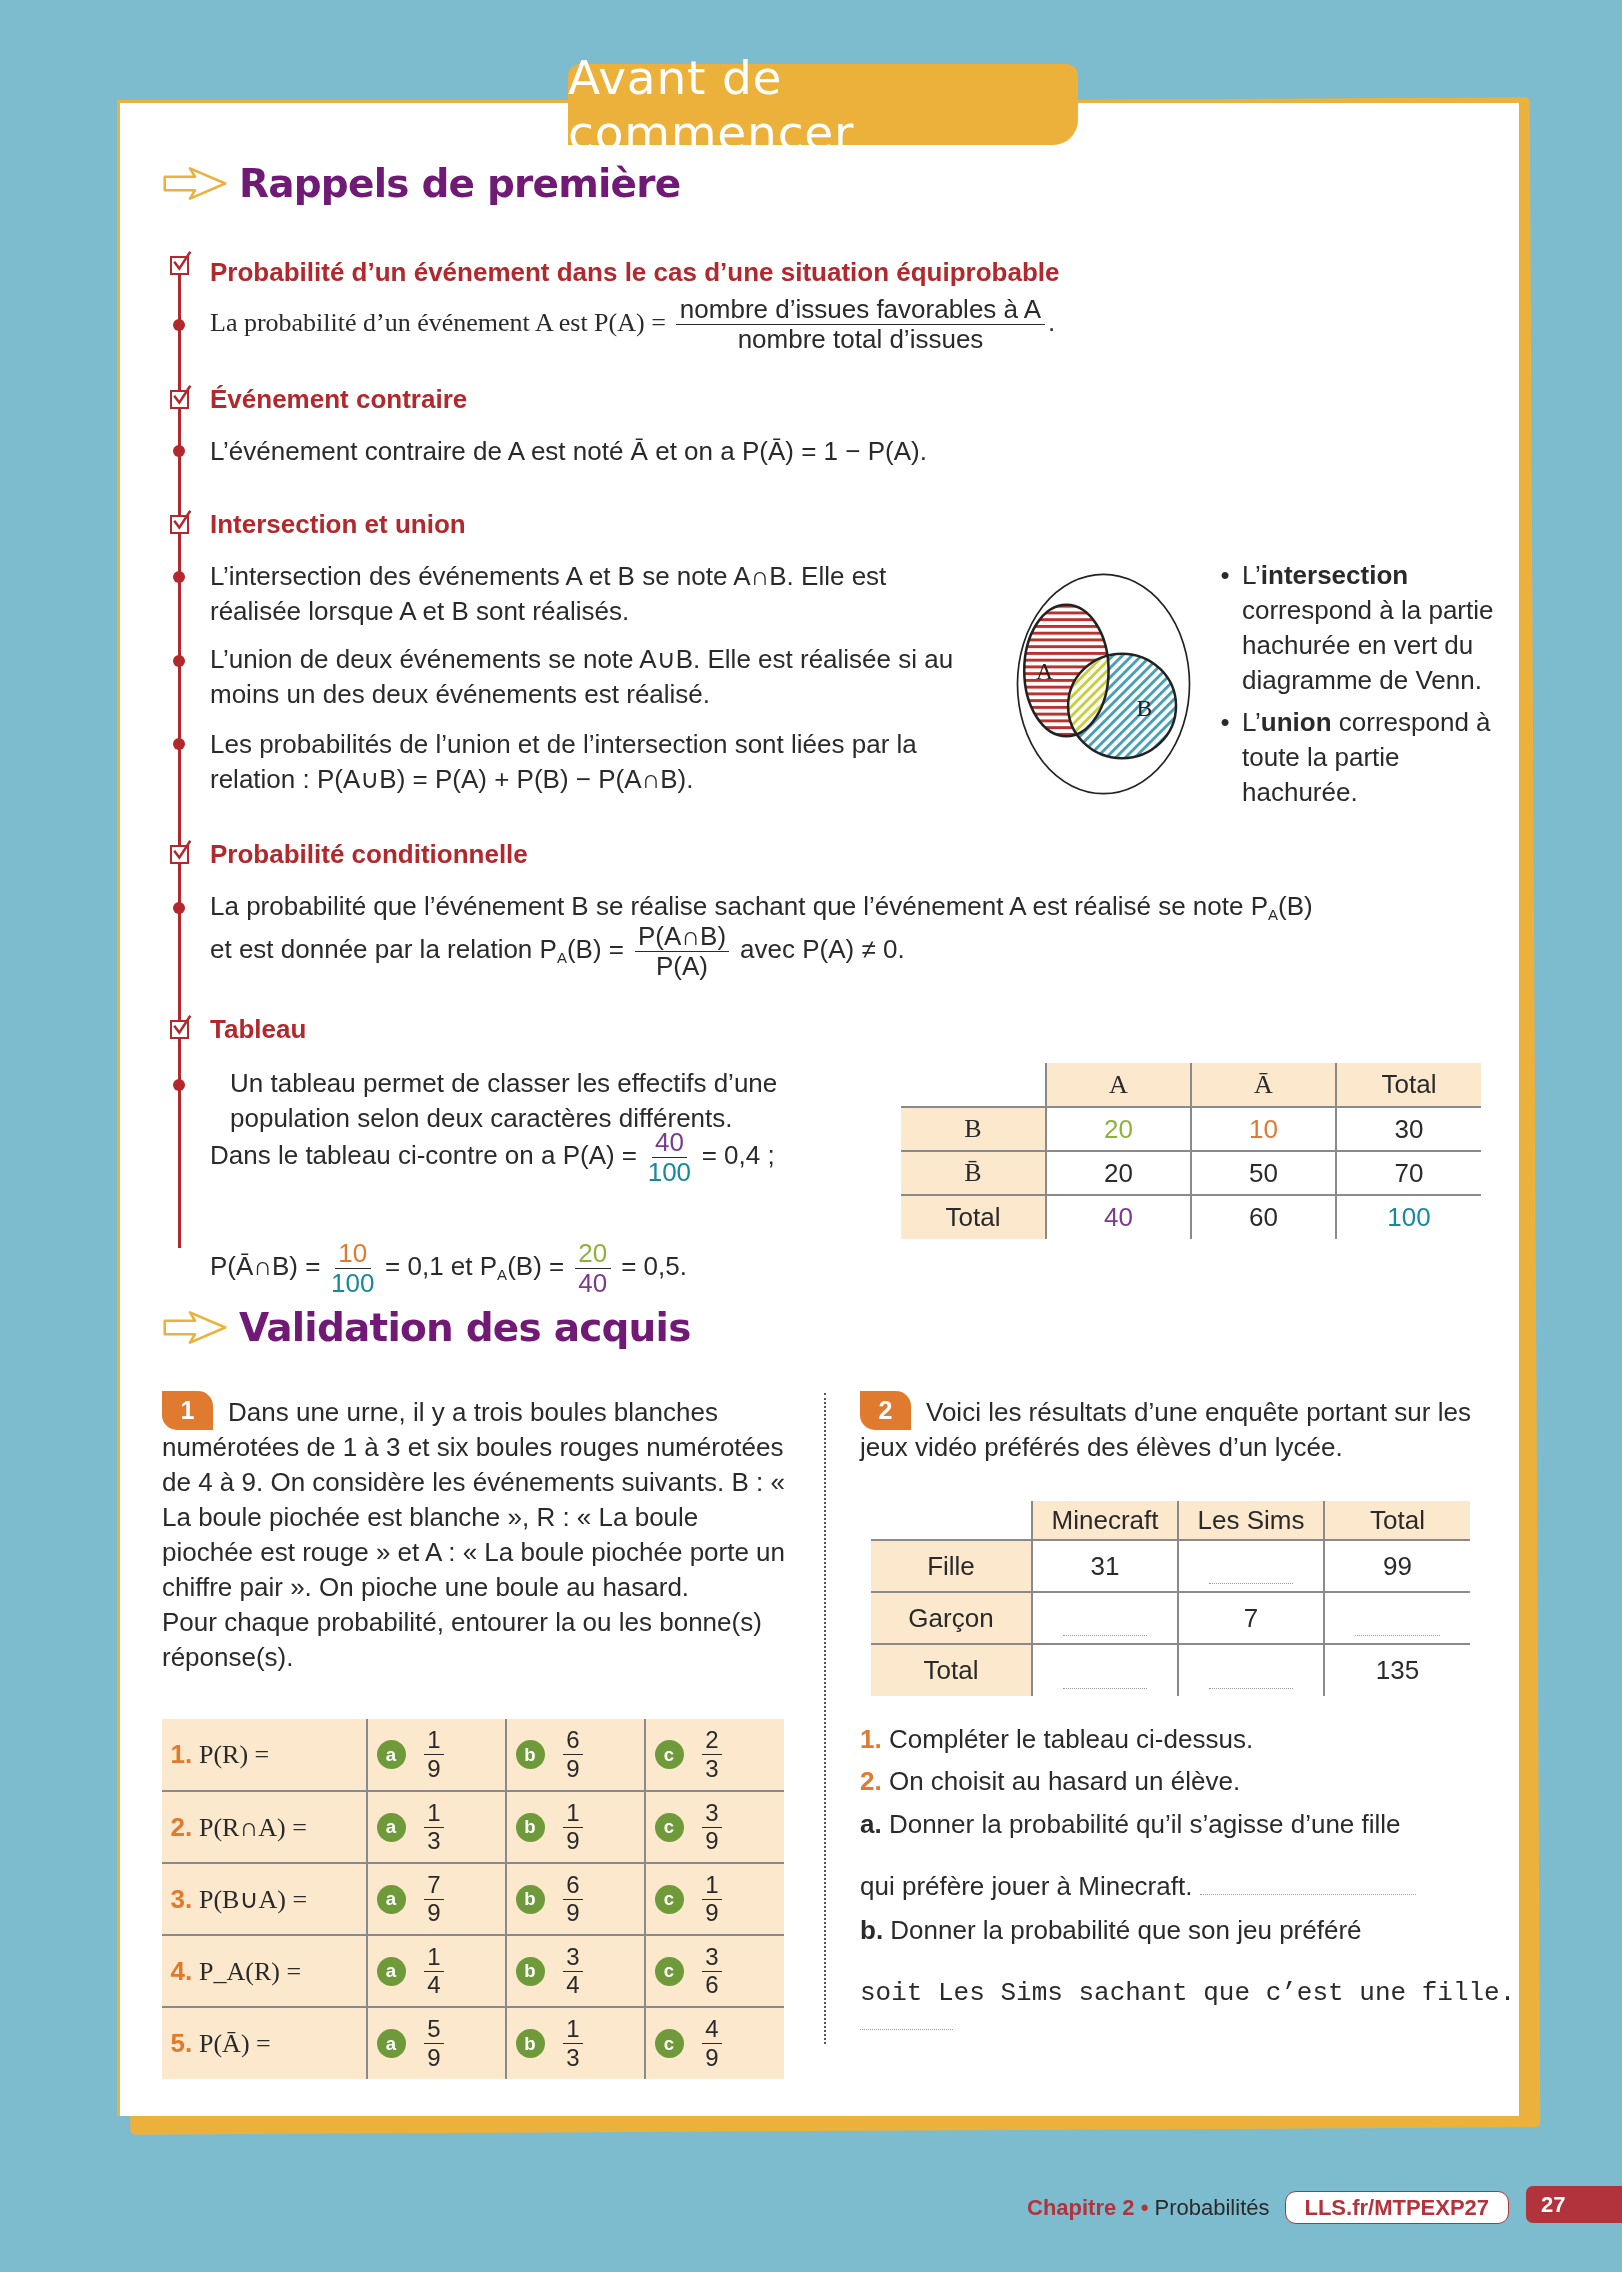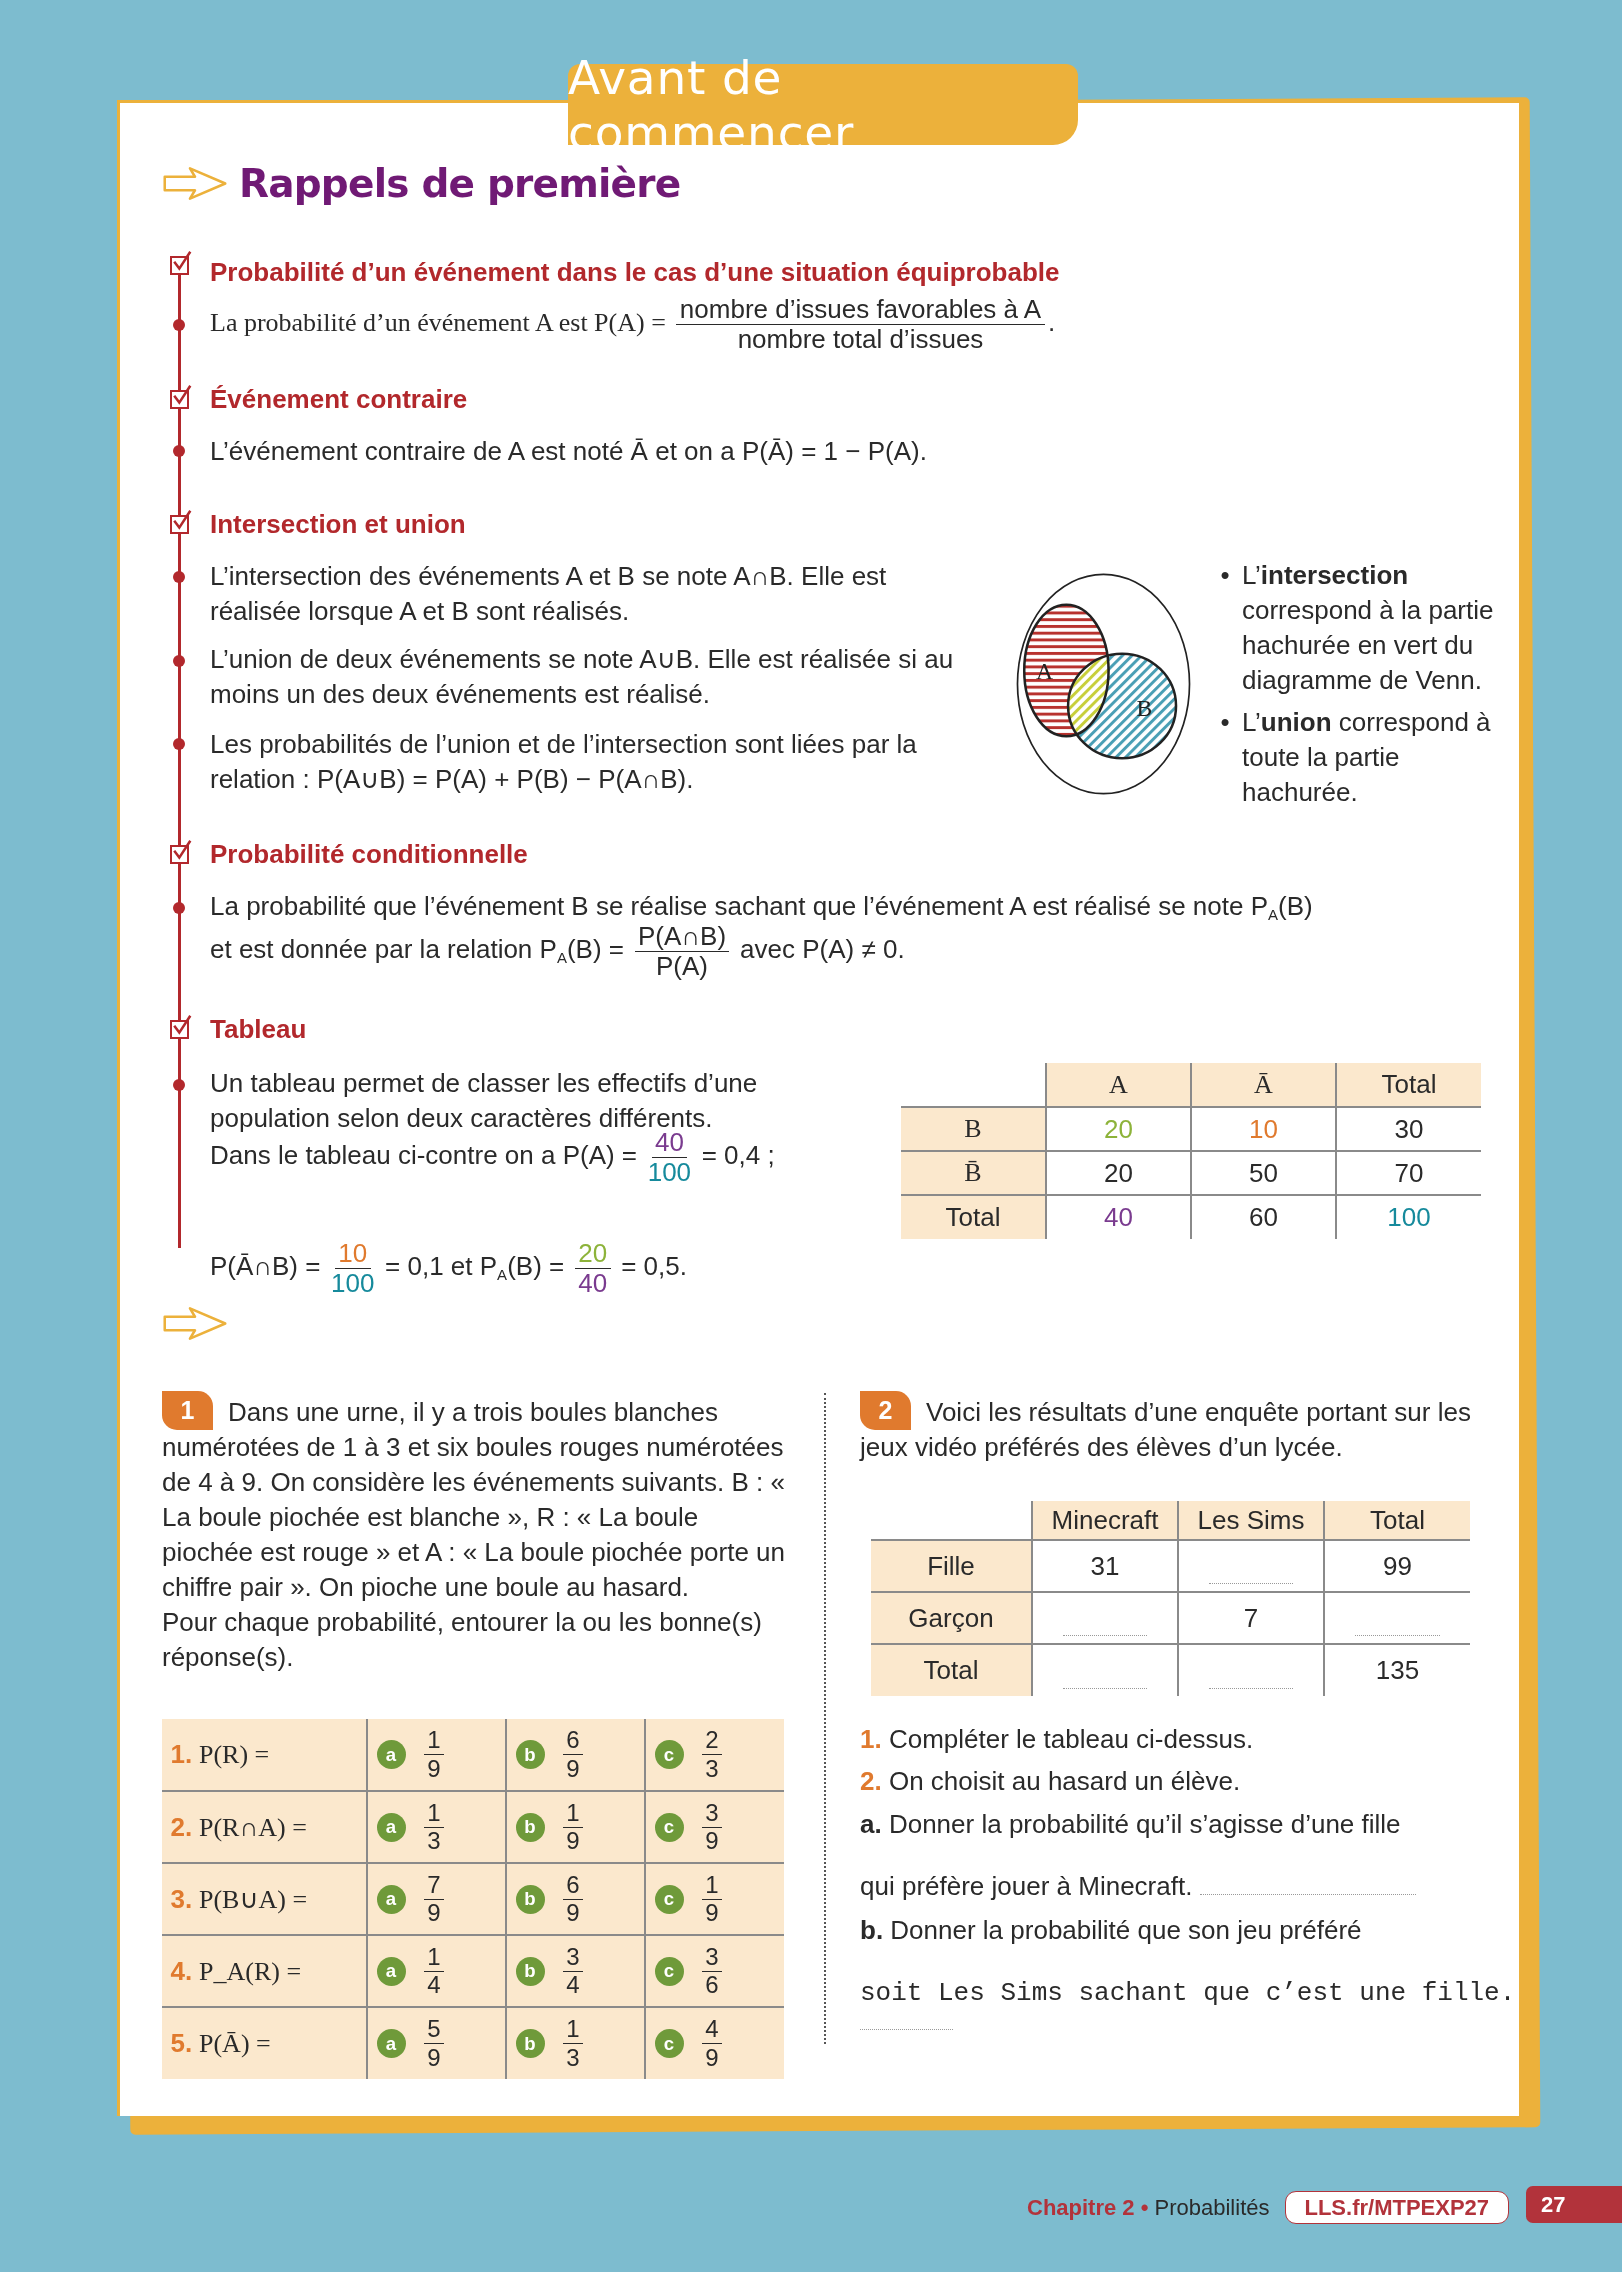--- a/index.html
+++ b/index.html
@@ -224,21 +224,21 @@
   <span>avec P(A) ≠ 0.</span>
 </div>
 
 <div class="check-icon" style="left:170px; top:1020px;">
     <svg width="22" height="22" viewBox="0 0 26 26">
       <path d="M5 14 L11 22 L24 2" fill="none" stroke="#b2282c" stroke-width="3"></path>
     </svg>
   </div>
 <div class="sub-title" style="top:1014px;">Tableau</div>
 <div class="bullet-dot" style="left:173px; top:1079px;"></div>
-<div class="txt" style="top:1066px; width:659px;">Un tableau permet de classer les effectifs d’une population selon deux caractères différents.</div>
+<div class="txt" style="top:1066px; width:659px;margin-left:20px;">Un tableau permet de classer les effectifs d’une population selon deux caractères différents.</div>
 <div class="txt" style="top:1129px;">
   <span>Dans le tableau ci-contre on a P(A) =</span>
   <span class="frac">
       <span class="num" style="color:#7a3b8f">40</span>
       <span class="den" style="color:#168a9c">100</span>
     </span>
   <span>= 0,4 ;</span>
 </div>
 <div class="txt" style="top:1240px;">
   <span>P(Ā∩B) =</span>
@@ -280,20 +280,21 @@
     <td>60</td>
     <td style="color:#168a9c">100</td>
   </tr>
 </tbody>
   </table>
 
 <div class="section-title" style="left:161px; top:1305px;">
   <svg class="arrow-icon" viewBox="0 0 80 44">
       <path d="M4 14 L40 14 L34 4 L76 22 L34 40 L40 30 L4 30 Z" fill="none" stroke="#ecb13b" stroke-width="3" stroke-linejoin="round"></path>
     </svg>
+  <span>Validation des acquis</span>
 </div>
 
 <div class="ex-text" style="left:162px; top:1391px; width:625px;">
   <span class="num-badge">1</span><span>Dans une urne, il y a trois boules blanches numérotées de 1 à 3 et six boules rouges numérotées de 4 à 9. On considère les événements suivants. B : « La boule piochée est blanche », R : « La boule piochée est rouge » et A : « La boule piochée porte un chiffre pair ». On pioche une boule au hasard.</span>
   <div>Pour chaque probabilité, entourer la ou les bonne(s) réponse(s).</div>
 </div>
 
 <table class="qcm">
   <tbody>
       <tr>

